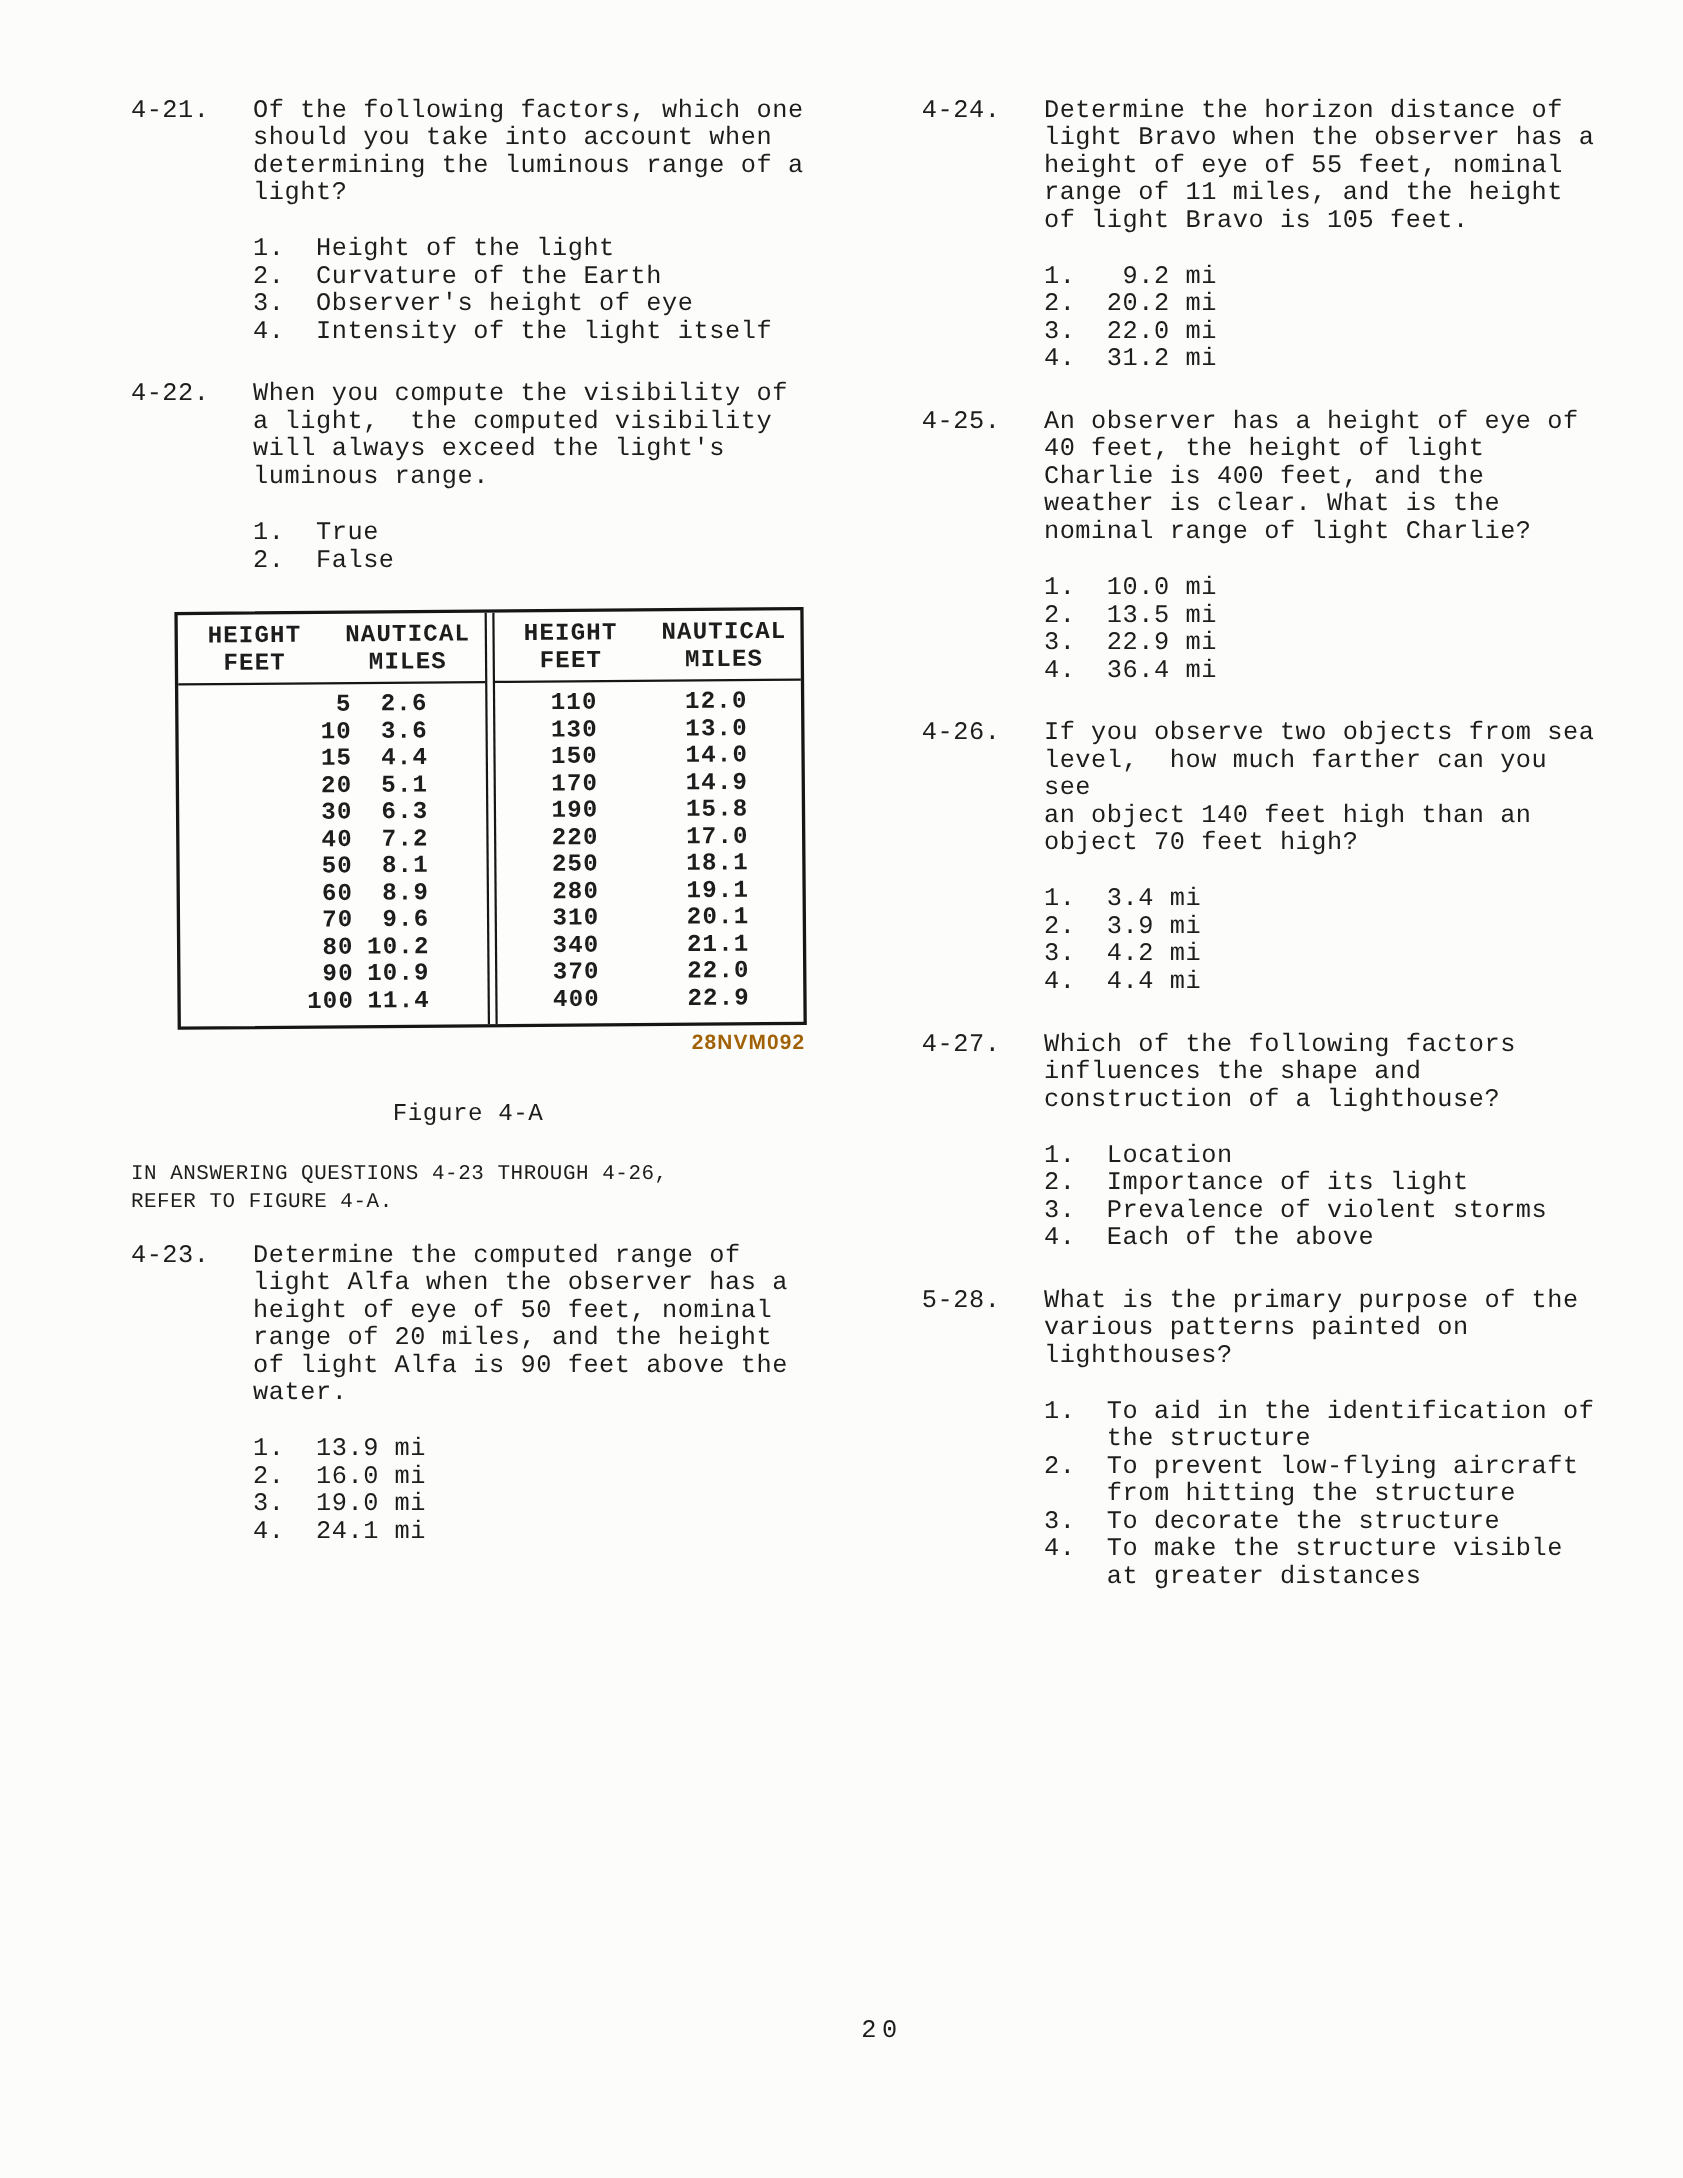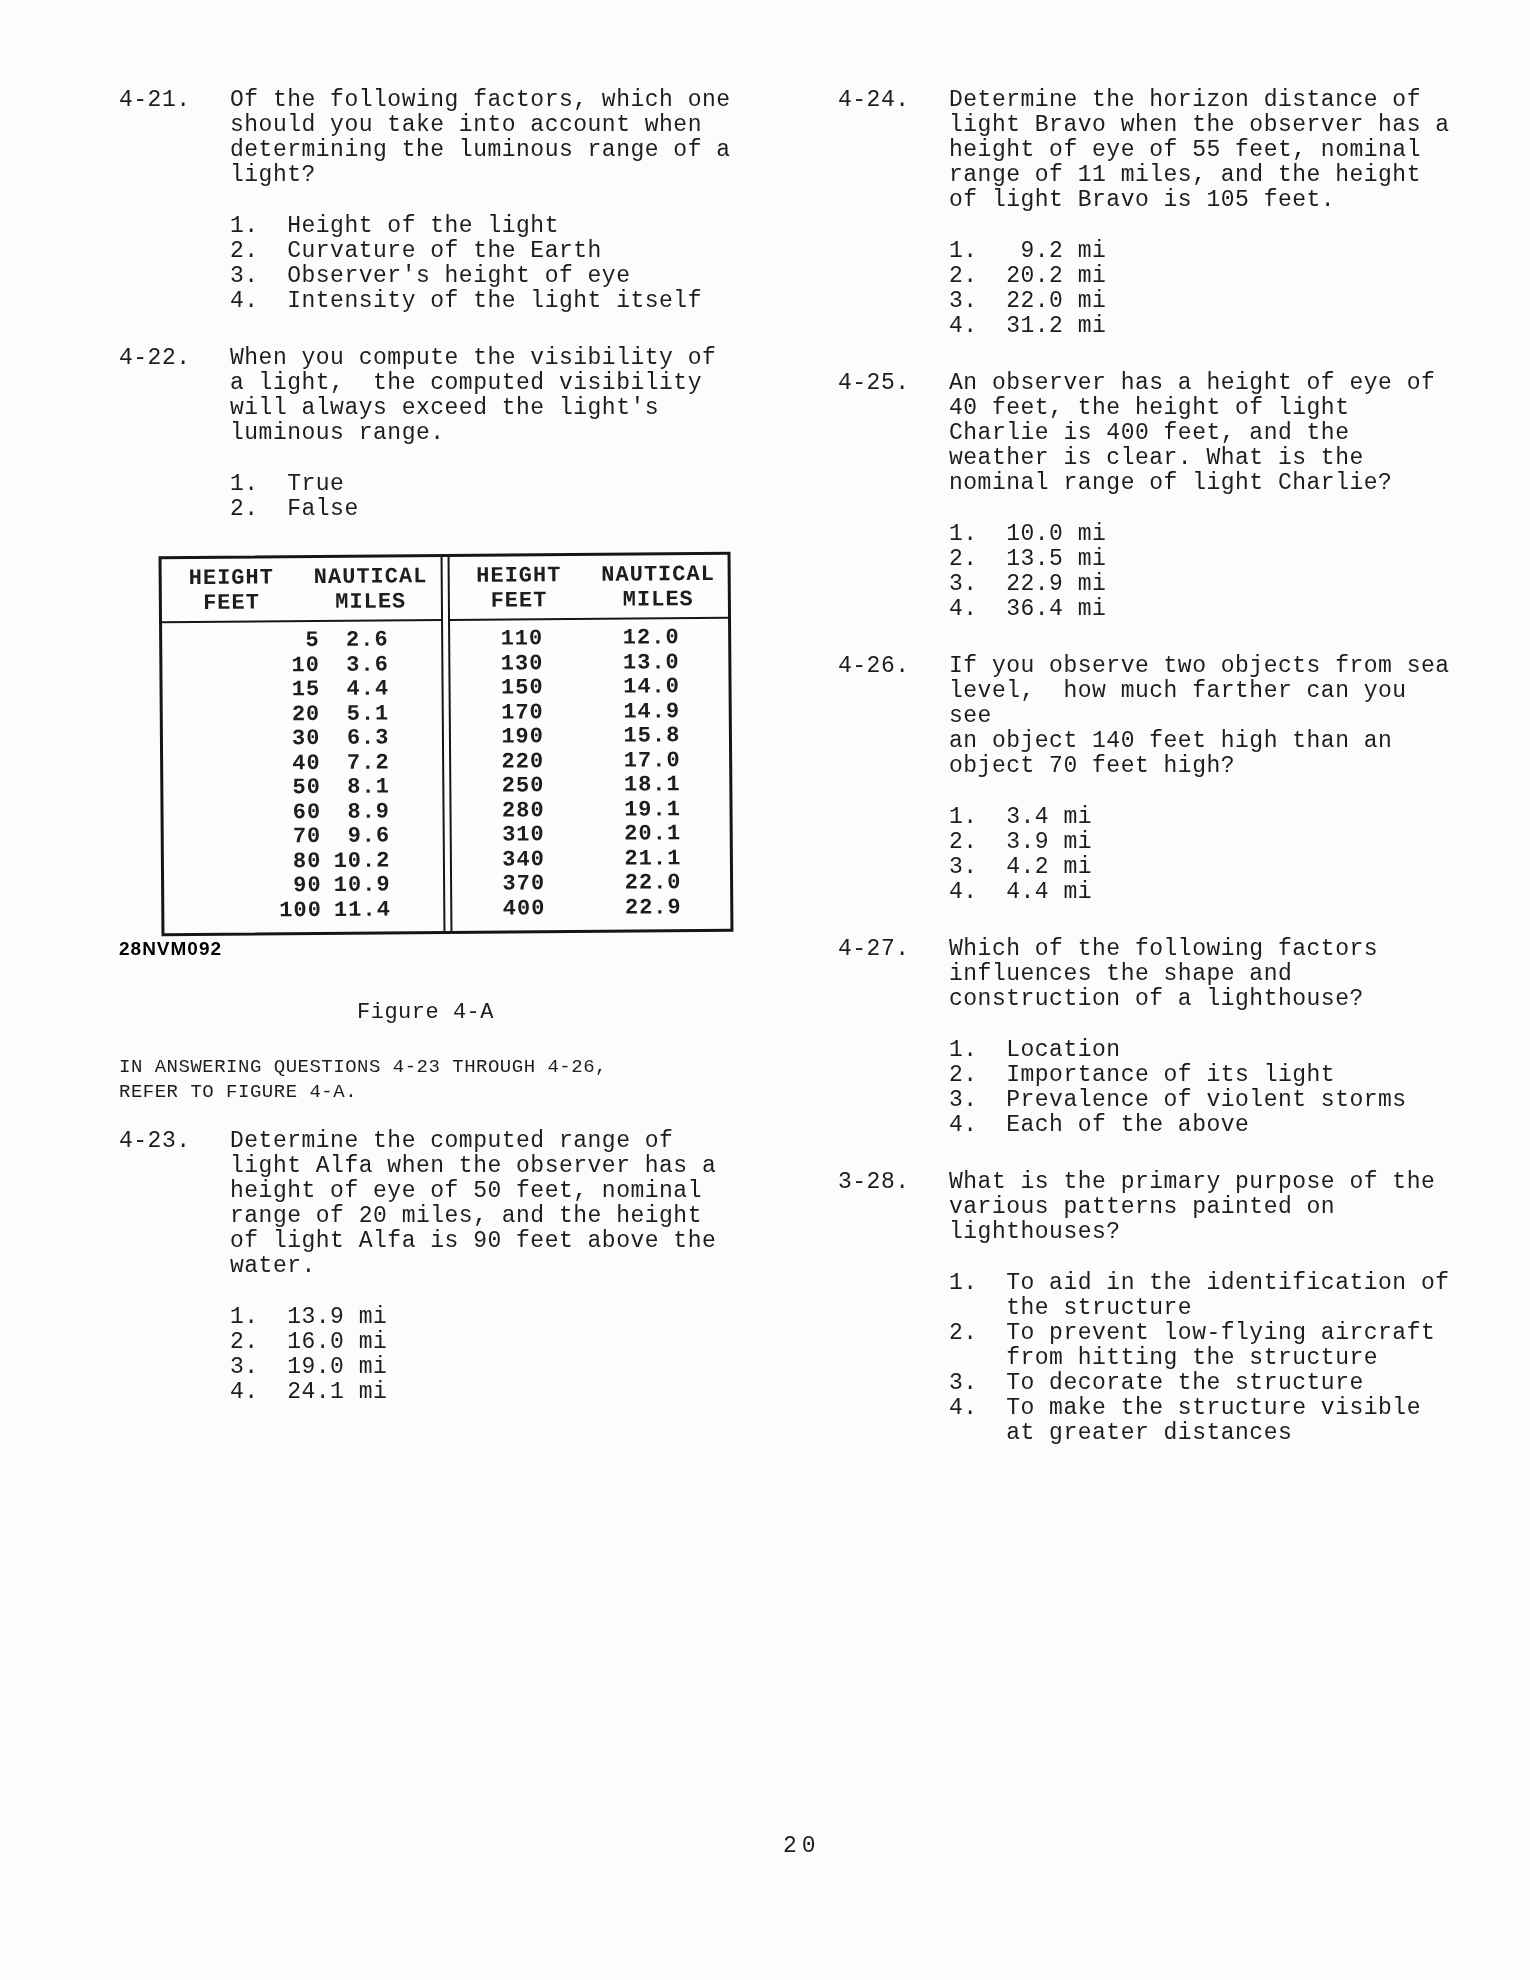--- a/index.html
+++ b/index.html
@@ -65,25 +65,26 @@
     letter-spacing: 1px;
   }
   .t-left  td.c1 { width: 58%; text-align: right; padding-right: 4px; }
   .t-left  td.c2 { text-align: right; padding-right: 52px; }
   .t-right td.c1 { width: 58%; text-align: right; padding-right: 68px; margin-left: 48px; }
   .t-right td.c2 { text-align: center; padding-right: 38px; }
 
   .fig-code {
     width: 613px;
     margin-top: 4px;
+    text-align: right;
     font-family: "Liberation Sans", sans-serif;
     font-weight: bold;
     font-size: 19px;
     letter-spacing: 1px;
-    color: #000000;
+    color: #a16207;
   }
   .fig-caption {
     width: 613px;
     margin-top: 40px;
     text-align: center;
     font-size: 22px; line-height: 25px; letter-spacing: .5px;
   }
   .fig-instruction {
     margin-top: 30px;
     margin-bottom: 24px;
@@ -344,21 +345,21 @@
         <ul class="opts">
           <li>1.  Location</li>
           <li>2.  Importance of its light</li>
           <li>3.  Prevalence of violent storms</li>
           <li>4.  Each of the above</li>
         </ul>
       </div>
     </div>
 
     <div class="q">
-      <div class="qnum">3-28.</div>
+      <div class="qnum">5-28.</div>
       <div class="qbody">
         <p class="qtext">What is the primary purpose of the
 various patterns painted on
 lighthouses?</p>
         <ul class="opts">
           <li>1.  To aid in the identification of
     the structure</li>
           <li>2.  To prevent low-flying aircraft
     from hitting the structure</li>
           <li>3.  To decorate the structure</li>

